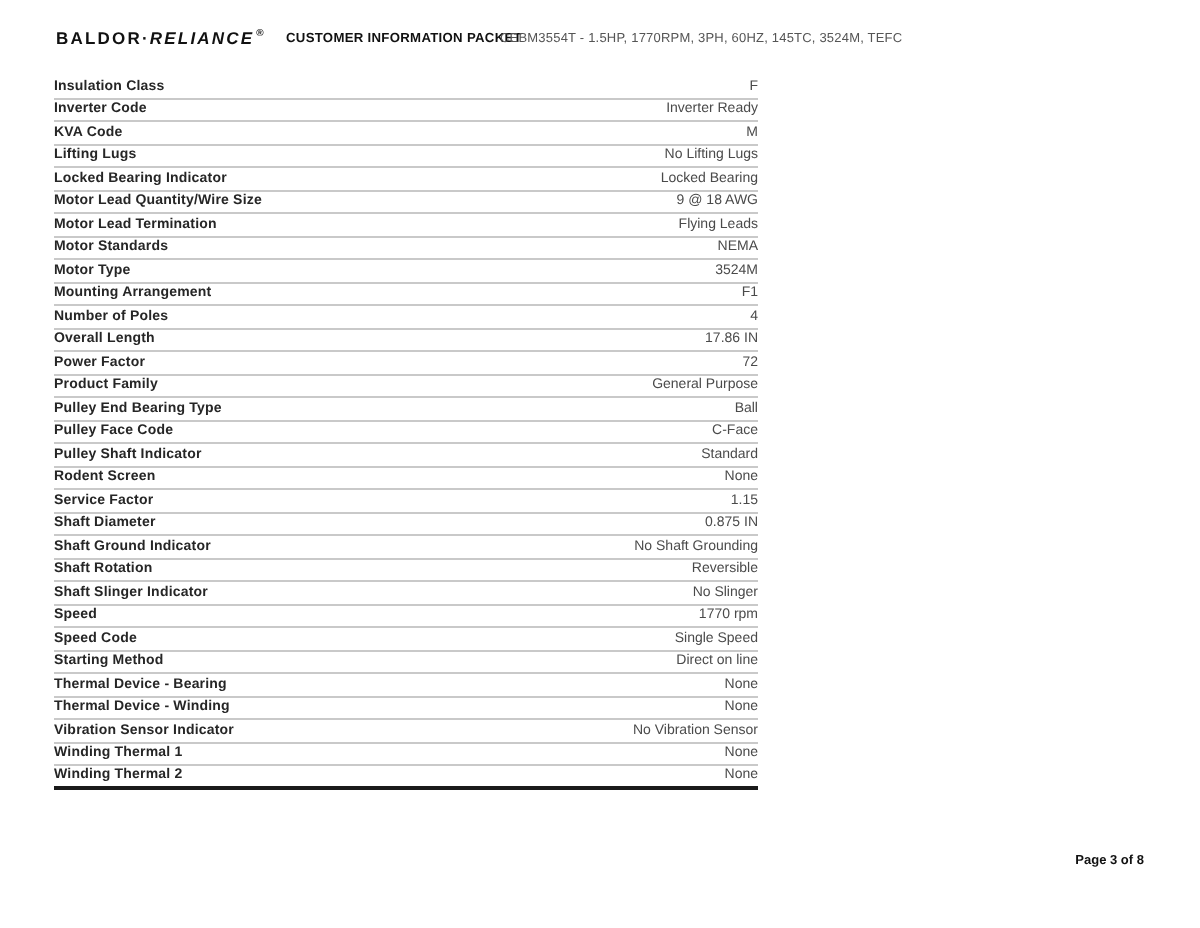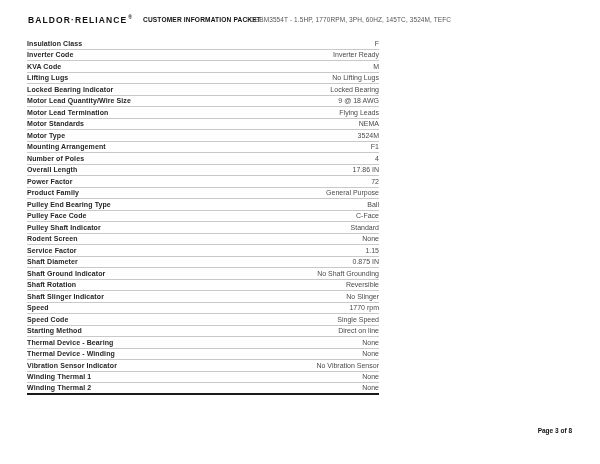--- a/index.html
+++ b/index.html
@@ -14,21 +14,21 @@
     width: 600px; height: 464px;
     background: #ffffff;
   }
 
   
   .logo {
     position: absolute; left: 28px; top: 14px;
     font-size: 8.5px; font-weight: 700; color: #111111;
     letter-spacing: 1.1px; white-space: nowrap;
   }
-  .logo .brand-right { }
+  .logo .brand-right { font-style: italic; }
   .logo .mark {
     font-size: 5px; vertical-align: super;
     letter-spacing: 0; margin-left: 1px;
   }
   .doc-title {
     position: absolute; left: 143px; top: 16px;
     font-size: 6.6px; font-weight: 700; color: #111111;
     letter-spacing: 0.15px; white-space: nowrap;
   }
   .product-spec {

